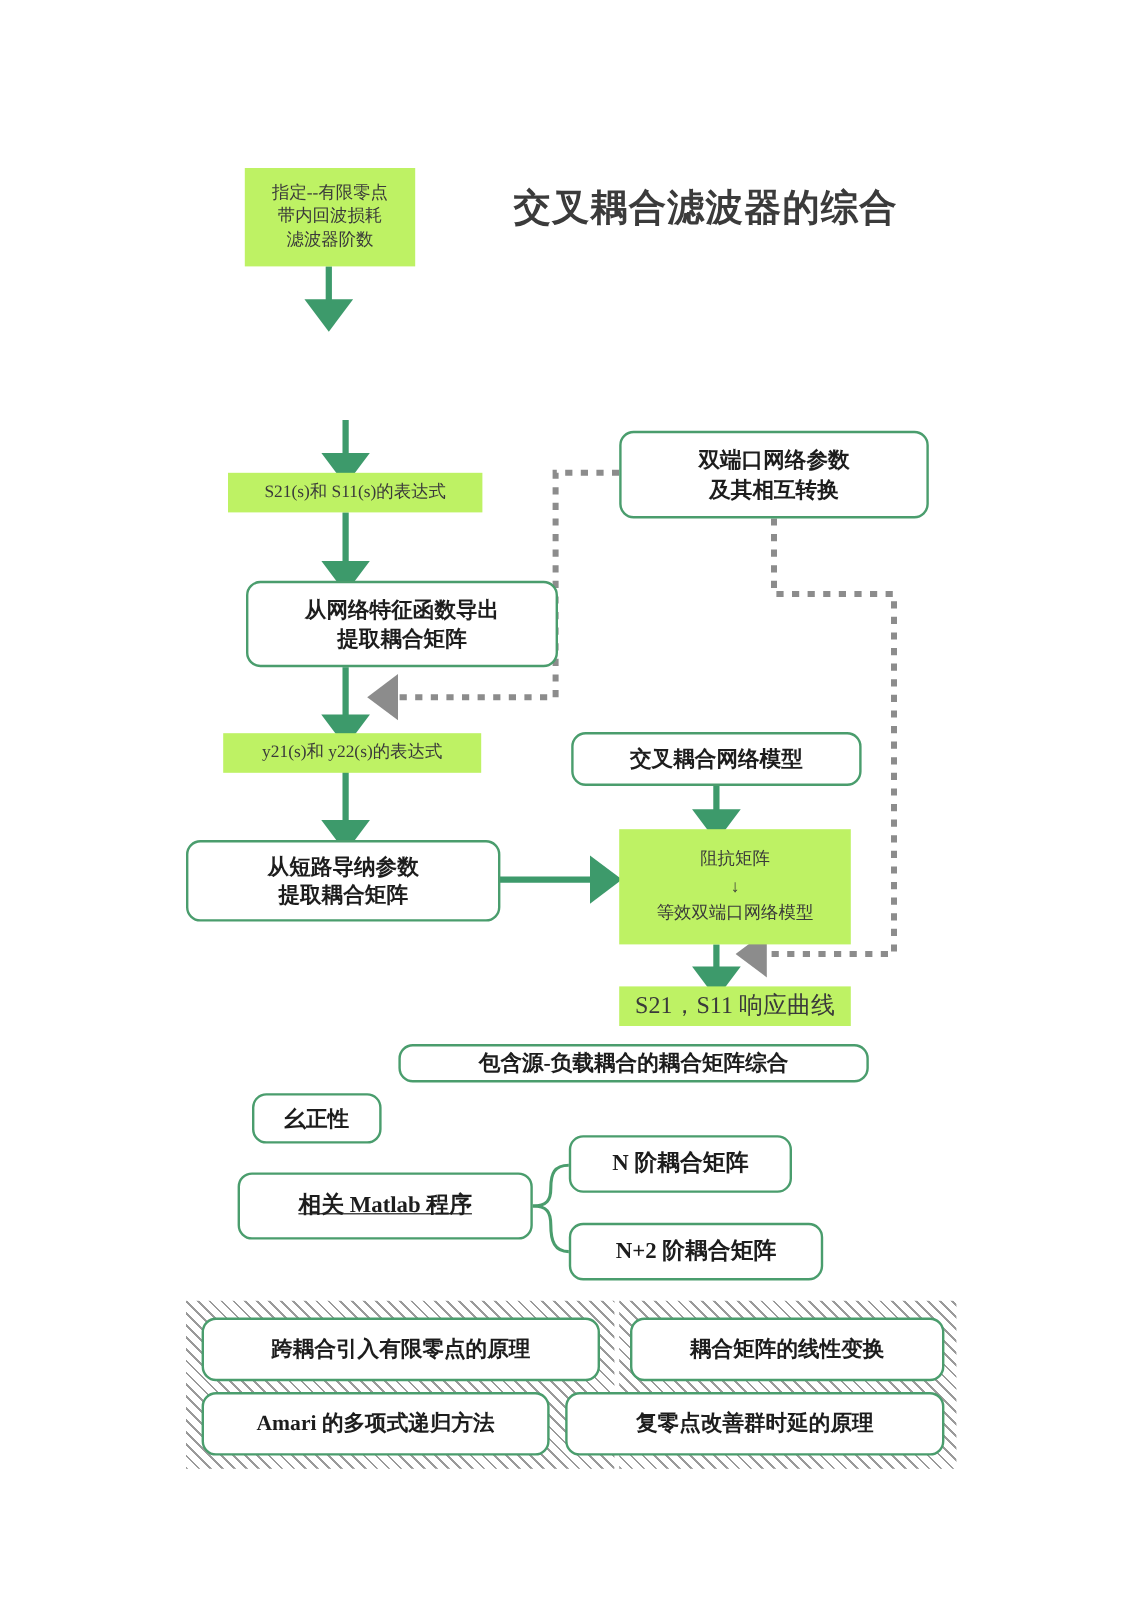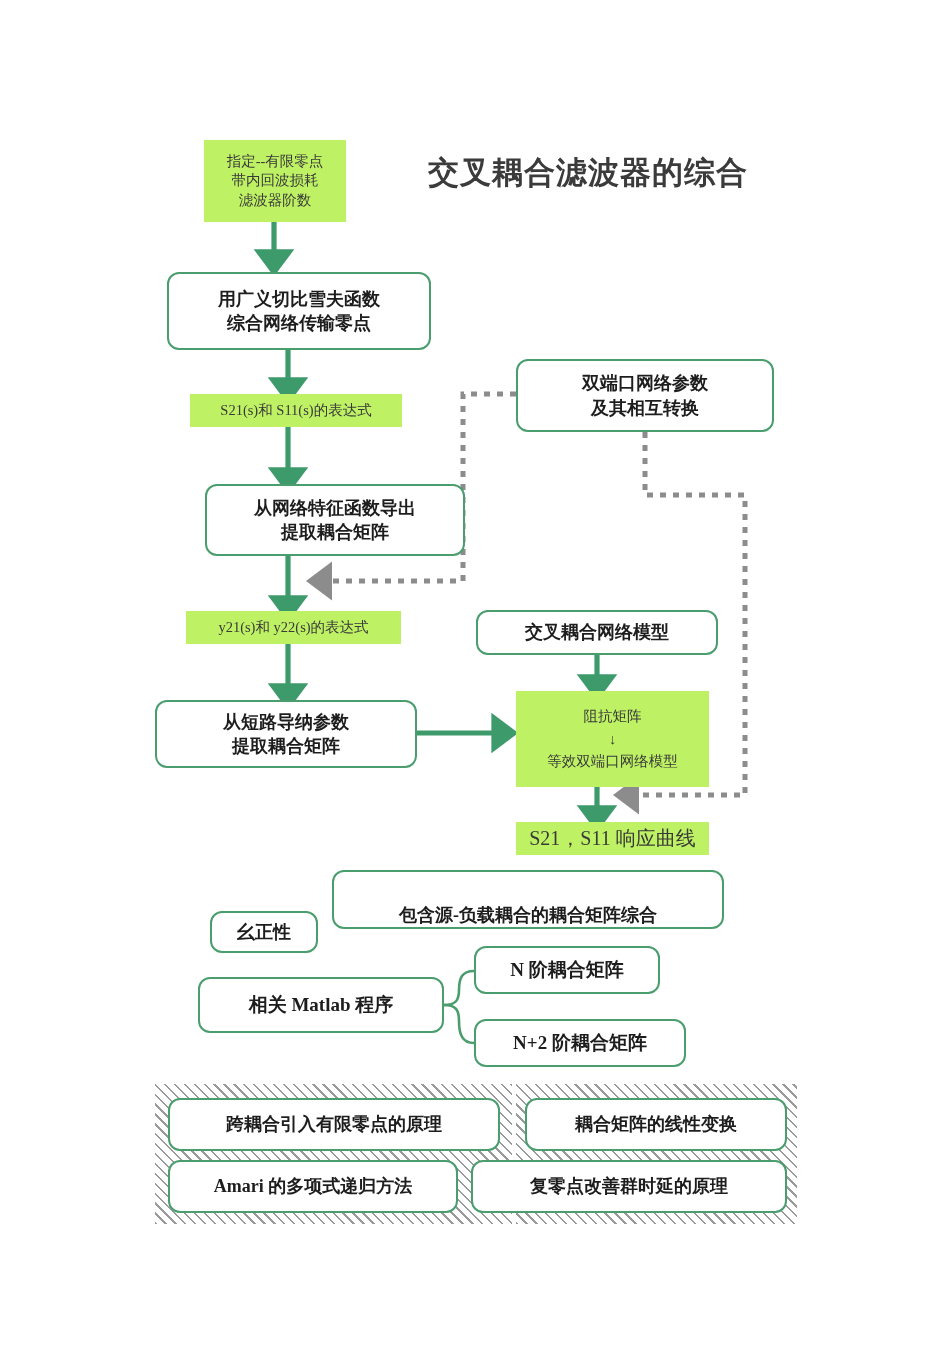--- a/index.html
+++ b/index.html
@@ -102,24 +102,20 @@
   </svg>
 
   <div class="title" style="left:428px;top:152px;font-size:31px;">交叉耦合滤波器的综合</div>
 
   <div class="node gray-box stack" style="left:204px;top:140px;width:142px;height:82px;font-size:14.5px;">
     <span>指定--有限零点</span>
     <span>带内回波损耗</span>
     <span>滤波器阶数</span>
   </div>
 
-  <div class="node green-box stack" style="left:167px;top:272px;width:264px;height:78px;font-size:18px;">
-    <span>用广义切比雪夫函数</span>
-    <span>综合网络传输零点</span>
-  </div>
 
   <div class="node gray-box" style="left:190px;top:394px;width:212px;height:33px;font-size:14.5px;">
     <span>S21(s)和 S11(s)的表达式</span>
   </div>
 
   <div class="node green-box stack" style="left:157px;top:484px;width:260px;height:72px;font-size:18px;margin-left:48px;">
     <span>从网络特征函数导出</span>
     <span>提取耦合矩阵</span>
   </div>
 
@@ -144,29 +140,29 @@
   <div class="node gray-box stack" style="left:516px;top:691px;width:193px;height:96px;font-size:14.5px;line-height:1.55;">
     <span>阻抗矩阵</span>
     <span>↓</span>
     <span>等效双端口网络模型</span>
   </div>
 
   <div class="node gray-box" style="left:516px;top:822px;width:193px;height:33px;font-size:20px;">
     <span>S21，S11 响应曲线</span>
   </div>
 
-  <div class="node green-box" style="left:332px;top:870px;width:392px;height:59px;font-size:18px;align-items:flex-end;">
+  <div class="node green-box" style="left:332px;top:870px;width:392px;height:32px;font-size:18px;">
     <span>包含源-负载耦合的耦合矩阵综合</span>
   </div>
 
   <div class="node green-box" style="left:210px;top:911px;width:108px;height:42px;font-size:18px;text-align:right;">
     <span>幺正性</span>
   </div>
 
-  <div class="node green-box" style="left:198px;top:977px;width:246px;height:56px;font-size:19px;">
+  <div class="node green-box" style="left:198px;top:977px;width:246px;height:56px;font-size:19px;text-decoration:underline;">
     <span>相关 Matlab 程序</span>
   </div>
 
   <div class="node green-box" style="left:474px;top:946px;width:186px;height:48px;font-size:19px;">
     <span>N 阶耦合矩阵</span>
   </div>
 
   <div class="node green-box" style="left:474px;top:1019px;width:212px;height:48px;font-size:19px;">
     <span>N+2 阶耦合矩阵</span>
   </div>

